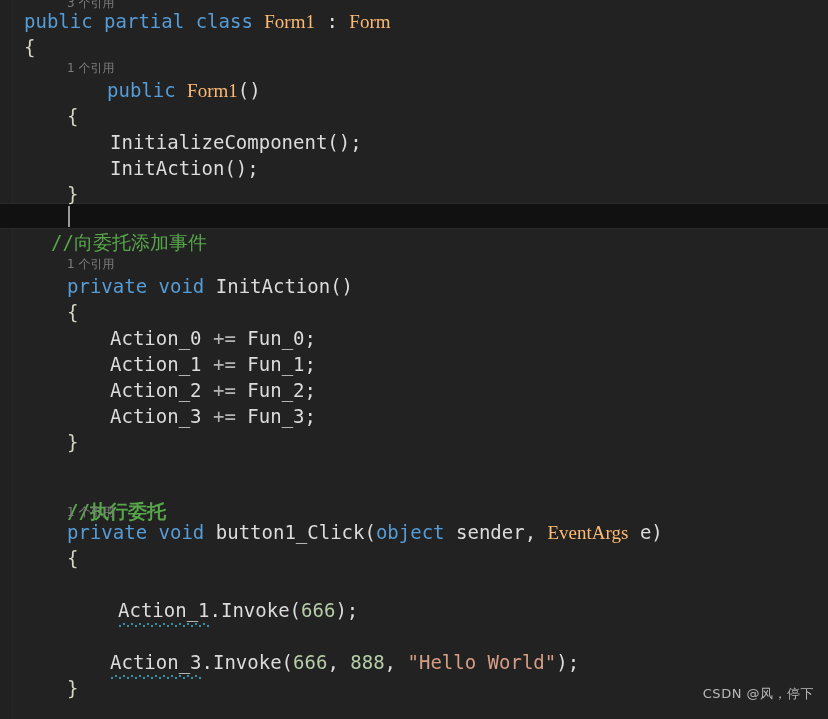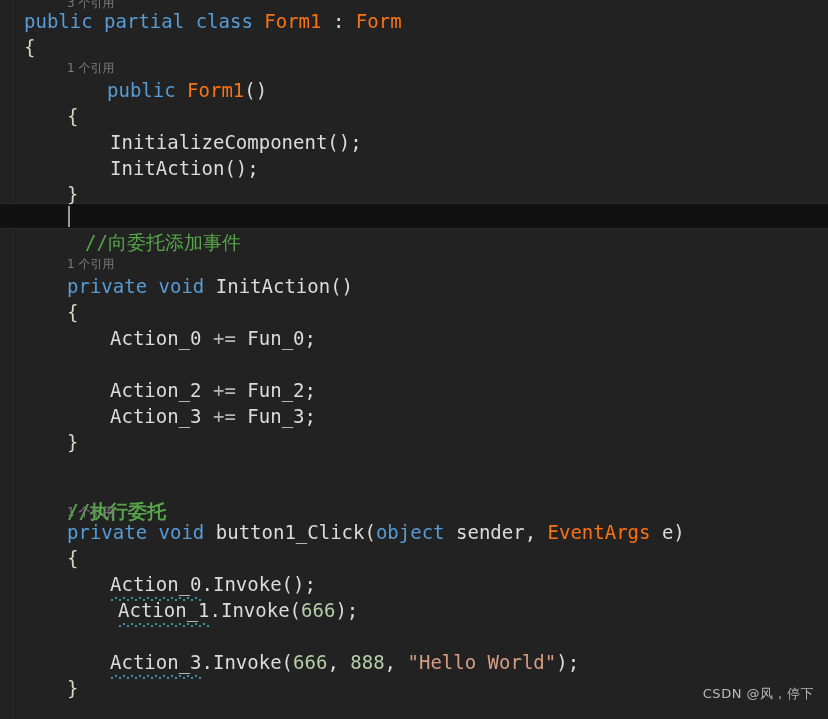--- a/index.html
+++ b/index.html
@@ -67,21 +67,21 @@
     white-space: pre;
     font-family: "DejaVu Sans", "Liberation Sans", sans-serif;
     font-size: 12px;
     line-height: 15px;
     color: #7d7d7d;
     height: 15px;
   }
 
   
   .kw    { color: #569cd6; }
-  .type  { color: #f97316; }
+  .type  { color: #fdba74; font-family: Liberation Serif, serif; }
   .ident { color: #dcdcdc; }
   .num   { color: #b5cea8; }
   .str   { color: #d69d85; }
   .cmt   { color: #57a64a; }
   .punc  { color: #dcdcdc; }
   .brace { color: #dcdcdc; }
   .op    { color: #b4b4b4; }
 
   
   .brace { color: #d6d6c2; }
@@ -141,46 +141,46 @@
     <div class="line" style="top:103px; left:67px;"><span class="brace">{</span></div>
 
     <div class="line" style="top:129px; left:110px;text-align:center;"><span class="ident">InitializeComponent</span><span class="punc">();</span></div>
 
     <div class="line" style="top:155px; left:110px;"><span class="ident">InitAction</span><span class="punc">();</span></div>
 
     <div class="line" style="top:181px; left:67px;"><span class="brace">}</span></div>
 
     <div class="line" style="top:203px; left:67px;"><span class="ident"></span></div>
 
-    <div class="line" style="top:229px; left:85px;text-align:right;"><span class="cmt">//向委托添加事件</span></div>
+    <div class="line" style="top:229px; left:51px;text-align:right;"><span class="cmt">//向委托添加事件</span></div>
 
     <div class="codelens" style="left:67px; top:257px;">1 个引用</div>
 
     <div class="line" style="top:273px; left:67px;"><span class="kw">private</span><span class="punc"> </span><span class="kw">void</span><span class="punc"> </span><span class="ident">InitAction</span><span class="punc">()</span></div>
 
     <div class="line" style="top:299px; left:67px;"><span class="brace">{</span></div>
 
     <div class="line" style="top:325px; left:110px;"><span class="ident">Action_0</span><span class="punc"> </span><span class="op">+=</span><span class="punc"> </span><span class="ident">Fun_0</span><span class="punc">;</span></div>
 
+    <div class="line" style="top:351px; left:110px;"><span class="ident">Action_1</span><span class="punc"> </span><span class="op">+=</span><span class="punc"> </span><span class="ident">Fun_1</span><span class="punc">;</span></div>
 
     <div class="line" style="top:377px; left:110px;"><span class="ident">Action_2</span><span class="punc"> </span><span class="op">+=</span><span class="punc"> </span><span class="ident">Fun_2</span><span class="punc">;</span></div>
 
     <div class="line" style="top:403px; left:110px;"><span class="ident">Action_3</span><span class="punc"> </span><span class="op">+=</span><span class="punc"> </span><span class="ident">Fun_3</span><span class="punc">;</span></div>
 
     <div class="line" style="top:429px; left:67px;"><span class="brace">}</span></div>
 
     <div class="line" style="top:498px; left:67px;font-weight:bold;"><span class="cmt">//执行委托</span></div>
 
     <div class="codelens" style="left:67px; top:505px;">1 个引用</div>
 
     <div class="line" style="top:519px; left:67px;"><span class="kw">private</span><span class="punc"> </span><span class="kw">void</span><span class="punc"> </span><span class="ident">button1_Click</span><span class="punc">(</span><span class="kw">object</span><span class="ident"> sender, </span><span class="type">EventArgs</span><span class="ident"> e</span><span class="punc">)</span></div>
 
     <div class="line" style="top:545px; left:67px;"><span class="brace">{</span></div>
 
-    <div class="line" style="top:571px; left:110px;"><span class="ident squiggle">Action_0</span><span class="punc">.</span><span class="ident">Invoke</span><span class="punc">(</span><span class="punc">);</span></div>
 
     <div class="line" style="top:597px; left:118px;"><span class="ident squiggle">Action_1</span><span class="punc">.</span><span class="ident">Invoke</span><span class="punc">(</span><span class="num">666</span><span class="punc">);</span></div>
 
 
     <div class="line" style="top:649px; left:110px;"><span class="ident squiggle">Action_3</span><span class="punc">.</span><span class="ident">Invoke</span><span class="punc">(</span><span class="num">666</span><span class="punc">, </span><span class="num">888</span><span class="punc">, </span><span class="str">"Hello World"</span><span class="punc">);</span></div>
 
     <div class="line" style="top:675px; left:67px;"><span class="brace">}</span></div>
 
   </div>
 

